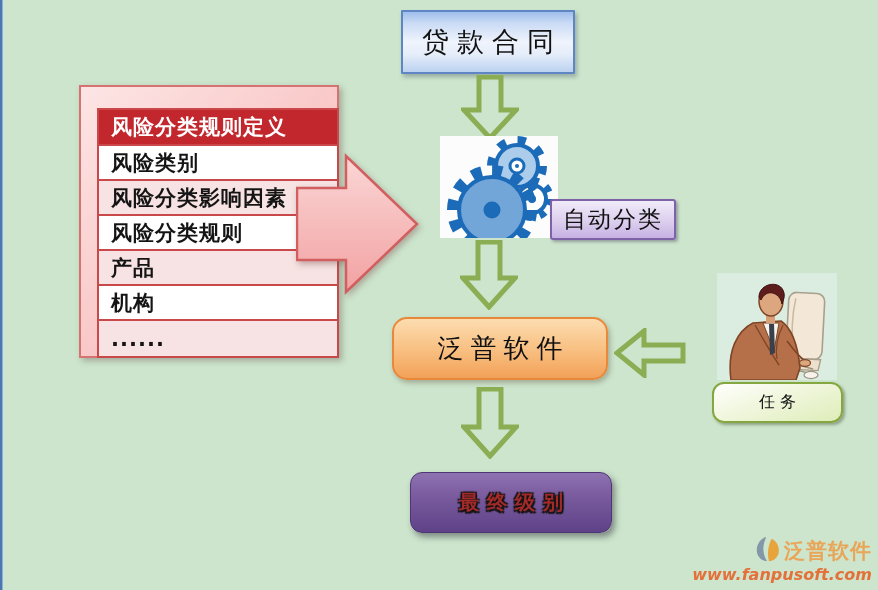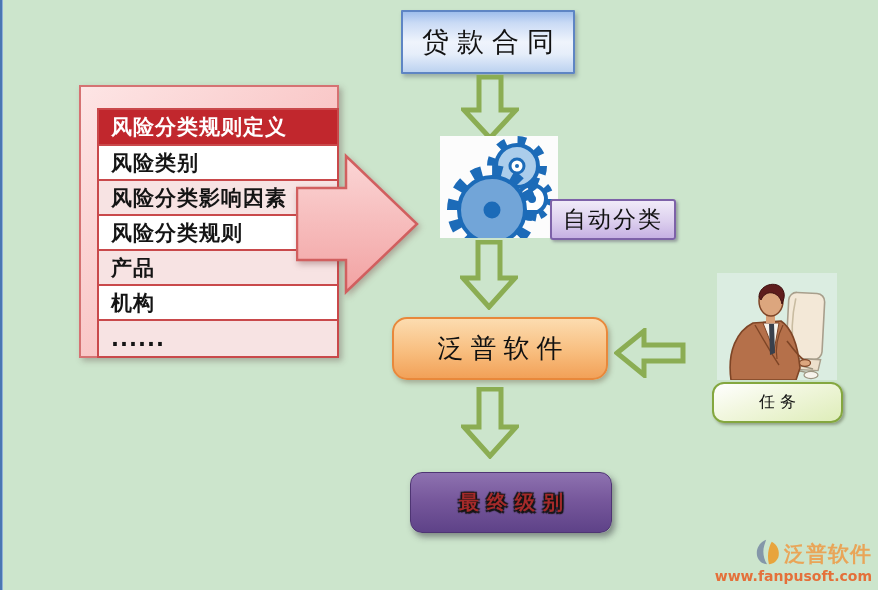--- a/index.html
+++ b/index.html
@@ -108,21 +108,21 @@
   .arrow-d3 { left: 461px; top: 387px; }
   .arrow-lf { left: 614px; top: 328px; }
   .arrow-pink { left: 296px; top: 151px; filter: drop-shadow(2px 3px 3px rgba(120,70,70,0.4)); }
 
   
   .watermark {
     position: absolute; right: 6px; bottom: 6px; text-align: right; margin-top: 8px;
   }
   .wm-top { display: flex; align-items: center; justify-content: flex-end; gap: 2px; }
   .wm-brand { font-size: 21px; font-weight: bold; color: #E9A558; letter-spacing: 1px; }
-  .wm-url { font-size: 14px; font-weight: bold; color: #E4703A; margin-top: -2px; }
+  .wm-url { font-size: 16px; font-weight: bold; color: #E4703A; margin-top: -2px; font-style: italic; }
 </style>
 </head>
 <body>
 
 <div class="stage">
   <div class="left-edge"></div>
 
   <div class="table-wrap">
     <div class="rules-table">
       <div class="rules-header">风险分类规则定义</div>

